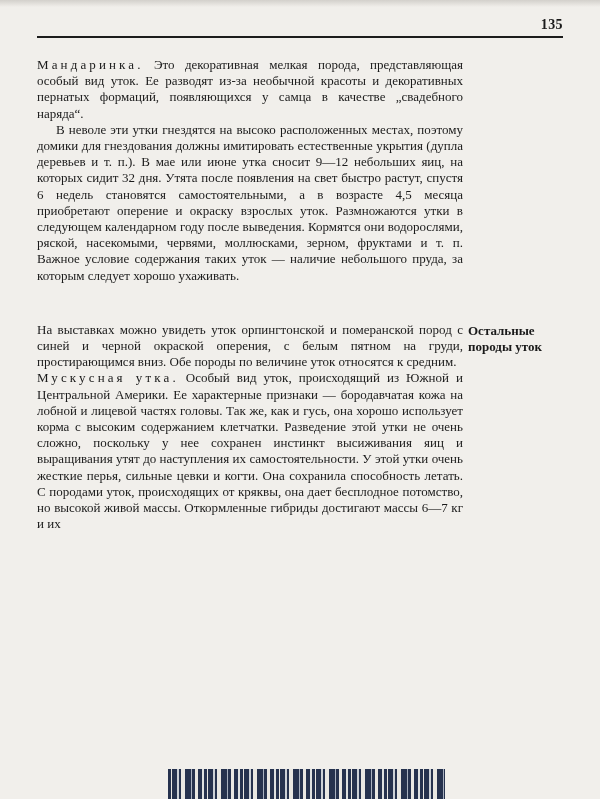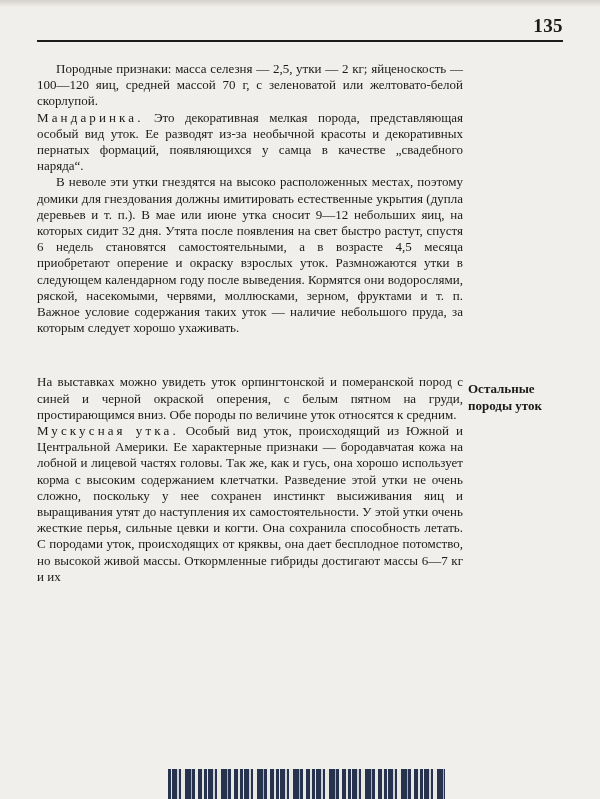--- a/index.html
+++ b/index.html
@@ -14,21 +14,21 @@
   .scan-edge-top {
     position: absolute; top: 0; left: 0; right: 0; height: 7px;
     background: linear-gradient(#d3d0cb, rgba(241,239,235,0));
   }
   .header {
     margin: 15px 37px 0 37px;
     text-align: right;
   }
   .page-number {
     font-weight: bold;
-    font-size: 19px;
+    font-size: 14px;
     letter-spacing: 0.4px;
   }
   .header-rule {
     height: 2px;
     background: #1c1c1c;
     margin: 3px 37px 0 37px;
   }
   .text-col {
     width: 426px;
     margin: 19px 0 0 37px;
@@ -38,21 +38,21 @@
   }
   .para { margin: 0; }
   .para.indent { text-indent: 19px; }
   .gap-sm { }
   .gap-lg { margin-top: 38px; }
   .runin { letter-spacing: 0.24em; }
   .para-wrap { position: relative; font-family: Liberation Serif, serif; }
   .margin-note {
     position: absolute;
     left: 431px;
-    top: 7px;
+    top: 1px;
     width: 104px;
     font-weight: bold;
     font-size: 13px;
     line-height: 16.5px;
     text-align: left;
     text-indent: 0;
   }
   .barcode {
     position: absolute;
     left: 168px;
@@ -79,21 +79,20 @@
 
 <div class="scan-edge-top"></div>
 
 <div class="header">
   <span class="page-number">135</span>
 </div>
 <div class="header-rule"></div>
 
 <div class="text-col">
 
-  <p class="para indent">Породные признаки: масса селезня — 2,5, утки — 2 кг; яйценоскость — 100—120 яиц, средней массой 70 г, с зеленоватой или желтовато-белой скорлупой.</p>
 
   <p class="para gap-sm"><span class="runin">Мандаринка.</span> <span>Это декоративная мелкая порода, представляющая особый вид уток. Ее разводят из-за необычной красоты и декоративных пернатых формаций, появляющихся у самца в качестве „свадебного наряда“.</span></p>
 
   <p class="para indent">В неволе эти утки гнездятся на высоко расположенных местах, поэтому домики для гнездования должны имитировать естественные укрытия (дупла деревьев и т. п.). В мае или июне утка сносит 9—12 небольших яиц, на которых сидит 32 дня. Утята после появления на свет быстро растут, спустя 6 недель становятся самостоятельными, а в возрасте 4,5 месяца приобретают оперение и окраску взрослых уток. Размножаются утки в следующем календарном году после выведения. Кормятся они водорослями, ряской, насекомыми, червями, моллюсками, зерном, фруктами и т. п. Важное условие содержания таких уток — наличие небольшого пруда, за которым следует хорошо ухаживать.</p>
 
 
   <div class="para-wrap gap-lg">
     <p class="para">На выставках можно увидеть уток орпингтонской и померанской пород с синей и черной окраской оперения, с белым пятном на груди, простирающимся вниз. Обе породы по величине уток относятся к средним.</p>
     <div class="margin-note">Остальные породы уток</div>
   </div>

